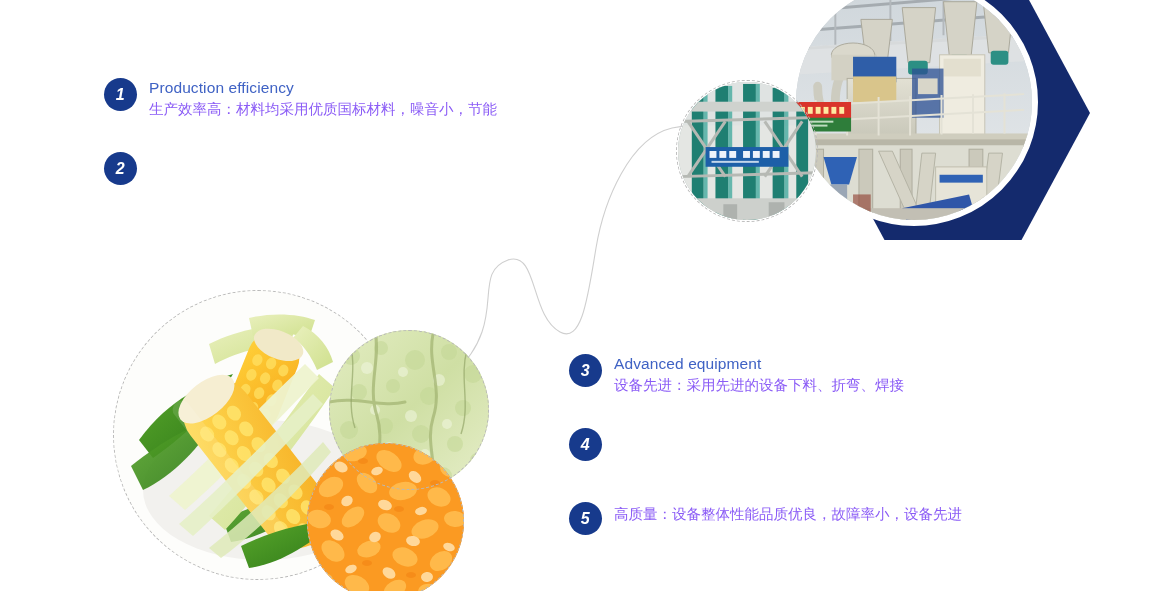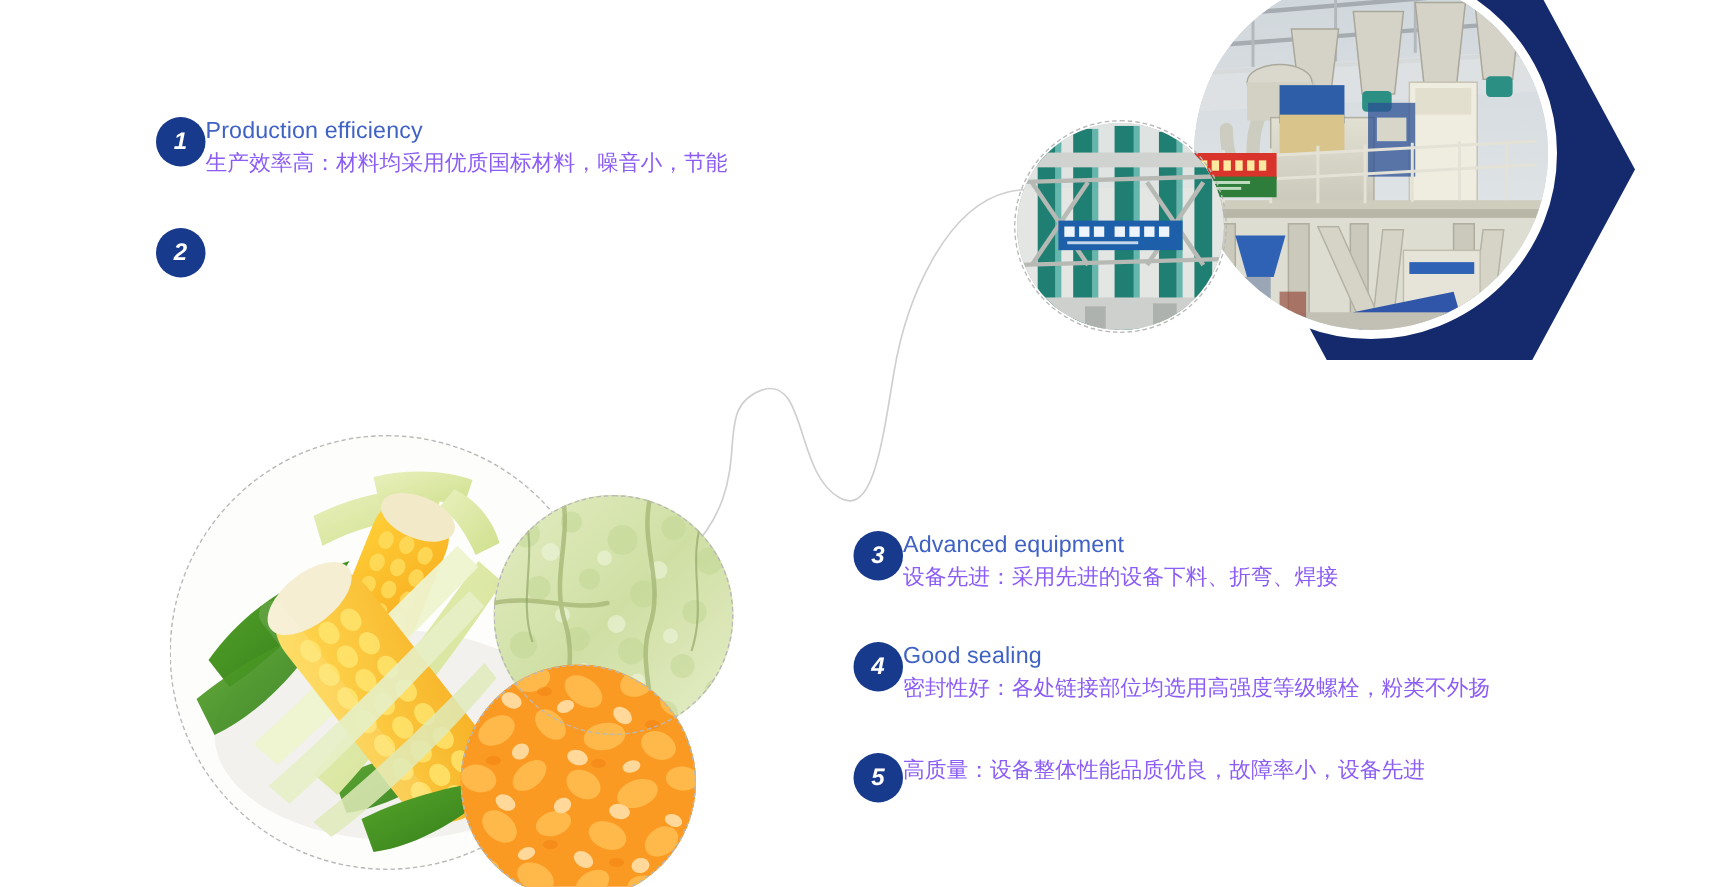--- a/index.html
+++ b/index.html
@@ -23,21 +23,21 @@
     background: #173a8c;
     color: #ffffff;
     font-size: 16px;
     font-style: italic;
     font-weight: 700;
     line-height: 33px;
     text-align: center;
     flex: 0 0 33px;
     letter-spacing: 0.5px;
   }
-  .ftext { padding-top: 0px; }
+  .ftext { margin-left: 12px; padding-top: 0px; }
   .ftitle {
     color: #3f62c4;
     font-size: 15.5px;
     line-height: 19px;
     white-space: nowrap;
     letter-spacing: 0.1px;
   }
   .fdesc {
     color: #8b5cf6;
     font-size: 14.5px;
@@ -510,24 +510,20 @@
   <div class="feature f3">
     <div class="badge">3</div>
     <div class="ftext">
       <div class="ftitle">Advanced equipment</div>
       <div class="fdesc">设备先进：采用先进的设备下料、折弯、焊接</div>
     </div>
   </div>
 
   <div class="feature f4">
     <div class="badge">4</div>
-    <div class="ftext">
-      <div class="ftitle">Good sealing</div>
-      <div class="fdesc">密封性好：各处链接部位均选用高强度等级螺栓，粉类不外扬</div>
-    </div>
   </div>
 
   <div class="feature f5">
     <div class="badge">5</div>
     <div class="ftext">
       <div class="fdesc">高质量：设备整体性能品质优良，故障率小，设备先进</div>
     </div>
   </div>
 
 </div>

